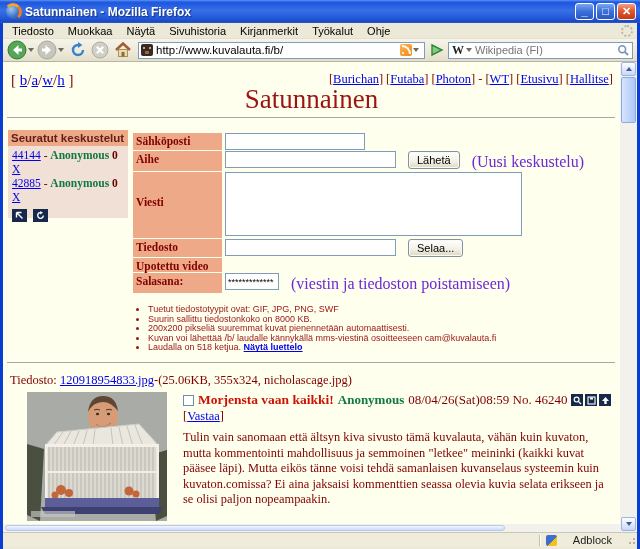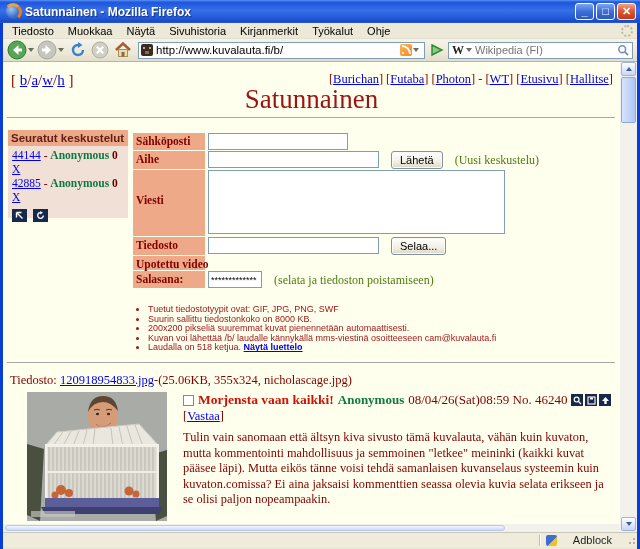--- a/index.html
+++ b/index.html
@@ -75,27 +75,27 @@
   .watched-hd { background:#EEAA88; font-family:"Liberation Sans",sans-serif; font-weight:bold;
     font-size:11.5px; color:#60201A; padding:2px 3px; }
   .watched-rows { padding:2px 4px 0 4px; font-size:11.5px; line-height:14px; color:#800000; }
   .w-name { color:#117743; font-weight:bold; } .w-count { font-weight:bold; color:#600; }
   .watched-btns { display:flex; gap:6px; padding:5px 4px 0 4px; }
   .nbtn { width:15px; height:13px; background:#16294D; color:#fff; display:flex; align-items:center; justify-content:center; }
 
   
   .postform { position:absolute; top:71px; left:130px; width:480px; }
   .frow { display:flex; margin-bottom:1px; }
-  .flabel { width:72px; background:#EEAA88; color:#800000; font-weight:bold; font-size:11.5px;
+  .flabel { width:89px; background:#EEAA88; color:#800000; font-weight:bold; font-size:11.5px;
     padding:2px 0 0 3px; flex:0 0 auto; white-space:nowrap; }
   .fctl { padding-left:3px; display:flex; align-items:flex-start; gap:12px; }
   .txt { height:17px; border:1px solid #7F9DB9; background:#fff; font-size:11px; font-family:"Liberation Sans",sans-serif; padding:1px 2px; }
   .xp-btn { height:18px; border:1px solid #84929F; border-radius:3px; font-size:11px; font-family:"Liberation Sans",sans-serif;
     background:linear-gradient(180deg,#FFFFFF 0%,#F2F0E4 60%,#DDD7C2 100%); padding:0 8px; box-shadow:inset 0 0 0 1px #FBFAF4; }
-  .note { font-size:12px; color:#4d7c0f; padding-top:2px; white-space:nowrap; }
+  .note { font-size:16px; color:#6d28d9; padding-top:2px; white-space:nowrap; }
   textarea.msg { width:297px; height:64px; border:1px solid #7F9DB9; background:#fff; resize:none; }
   .sel-mimic { height:18px; width:62px; border:1px solid #7F9DB9; background:#fff; display:flex; align-items:center;
     font-size:11px; font-family:"Liberation Sans",sans-serif; color:#000; }
   .sel-mimic .sel-txt { flex:1 1 auto; padding-left:3px; }
   .sel-arrow { width:15px; height:16px; background:linear-gradient(180deg,#E3EDFD,#AFC8F2); border-left:1px solid #B9CDEE;
     display:flex; align-items:center; justify-content:center; }
   .sel-arrow::after { content:""; width:0; height:0; border-left:3px solid transparent; border-right:3px solid transparent; border-top:4px solid #2B5797; }
   .pwd { width:54px; font-size:9px; letter-spacing:0; }
 
   
@@ -283,21 +283,21 @@
           <button class="xp-btn">Selaa...</button>
         </div>
       </div>
       <div class="frow">
         <div class="flabel">Upotettu video</div>
       </div>
       <div class="frow">
         <div class="flabel">Salasana:</div>
         <div class="fctl">
           <input class="txt pwd" value="*************" style="">
-          <span class="note">(selata ja tiedoston poistamiseen)</span>
+          <span class="note">(viestin ja tiedoston poistamiseen)</span>
         </div>
       </div>
     </div>
 
     <ul class="rules">
       <li>Tuetut tiedostotyypit ovat: GIF, JPG, PNG, SWF</li>
       <li>Suurin sallittu tiedostonkoko on 8000 KB.</li>
       <li>200x200 pikseliä suuremmat kuvat pienennetään automaattisesti.</li>
       <li>Kuvan voi lähettää /b/ laudalle kännykällä mms-viestinä osoitteeseen cam@kuvalauta.fi</li>
       <li><span>Laudalla on 518 ketjua.</span> <a class="page-link">Näytä luettelo</a></li>

